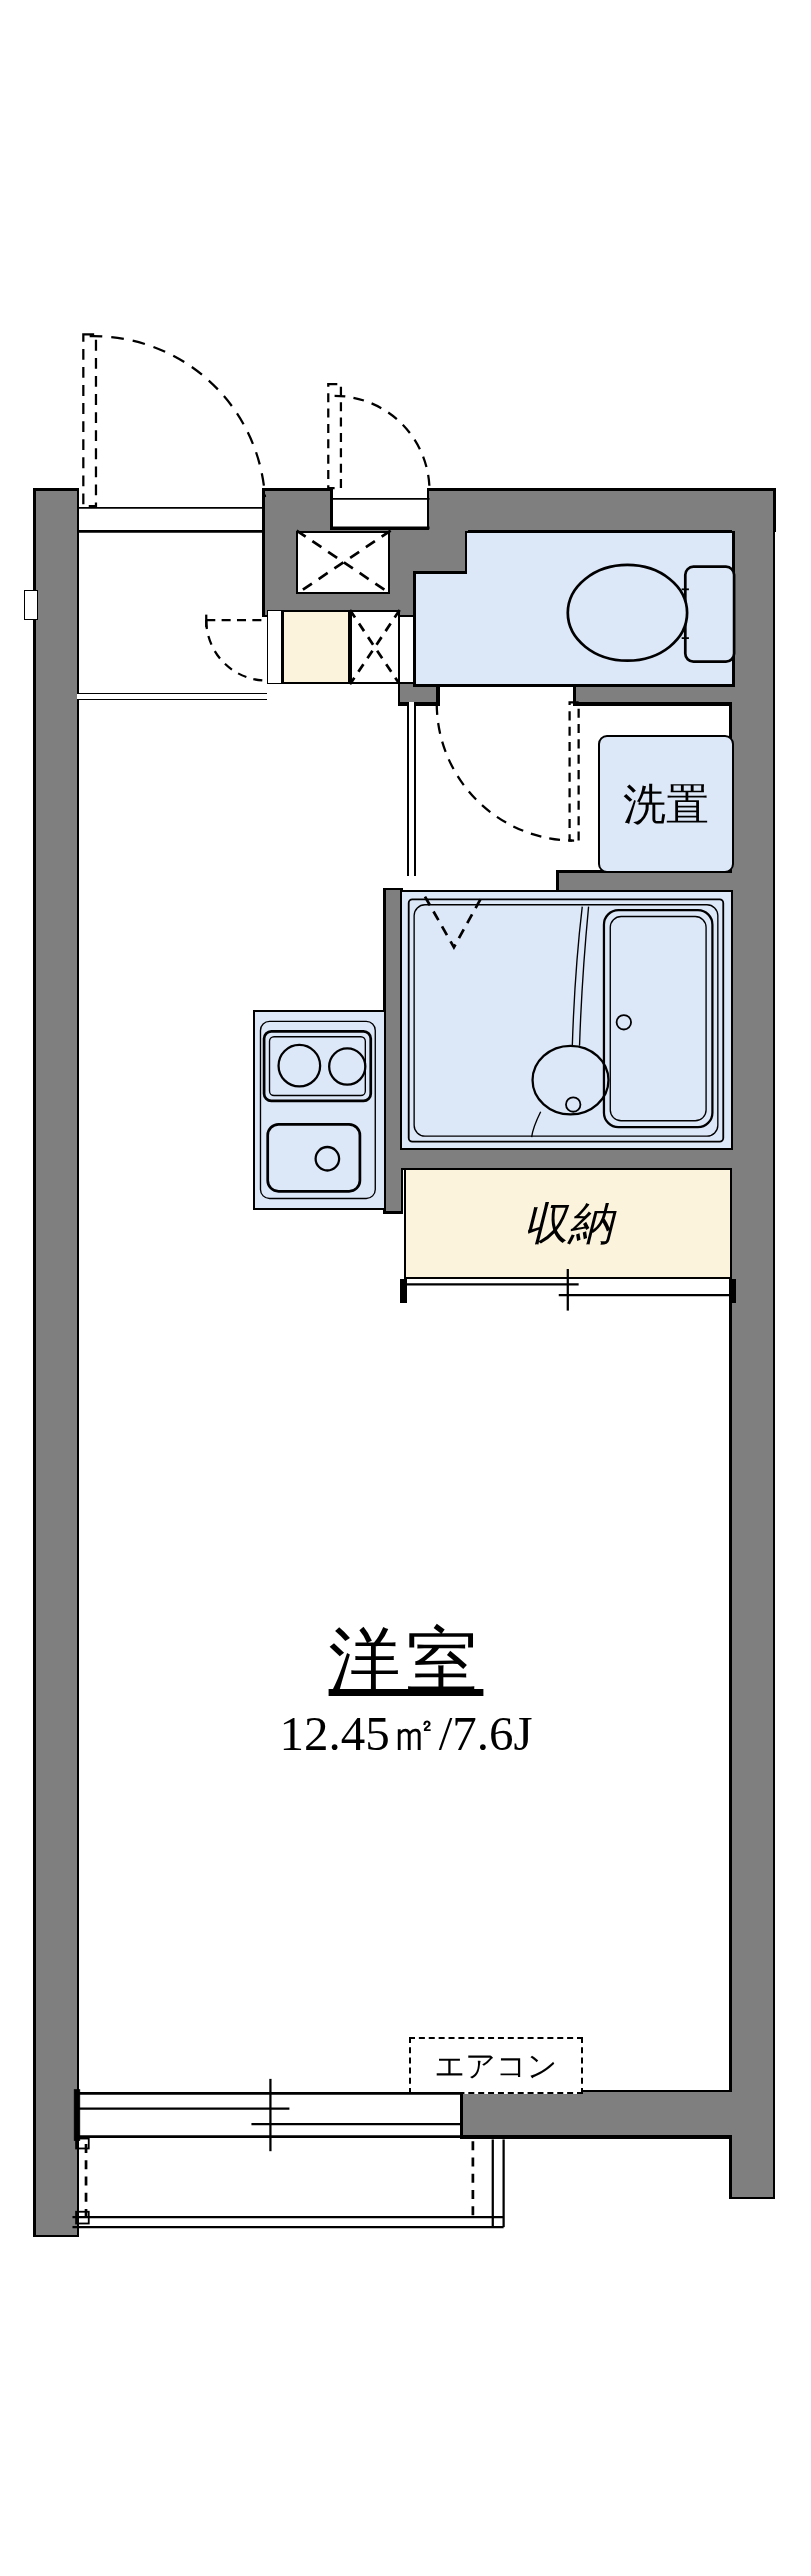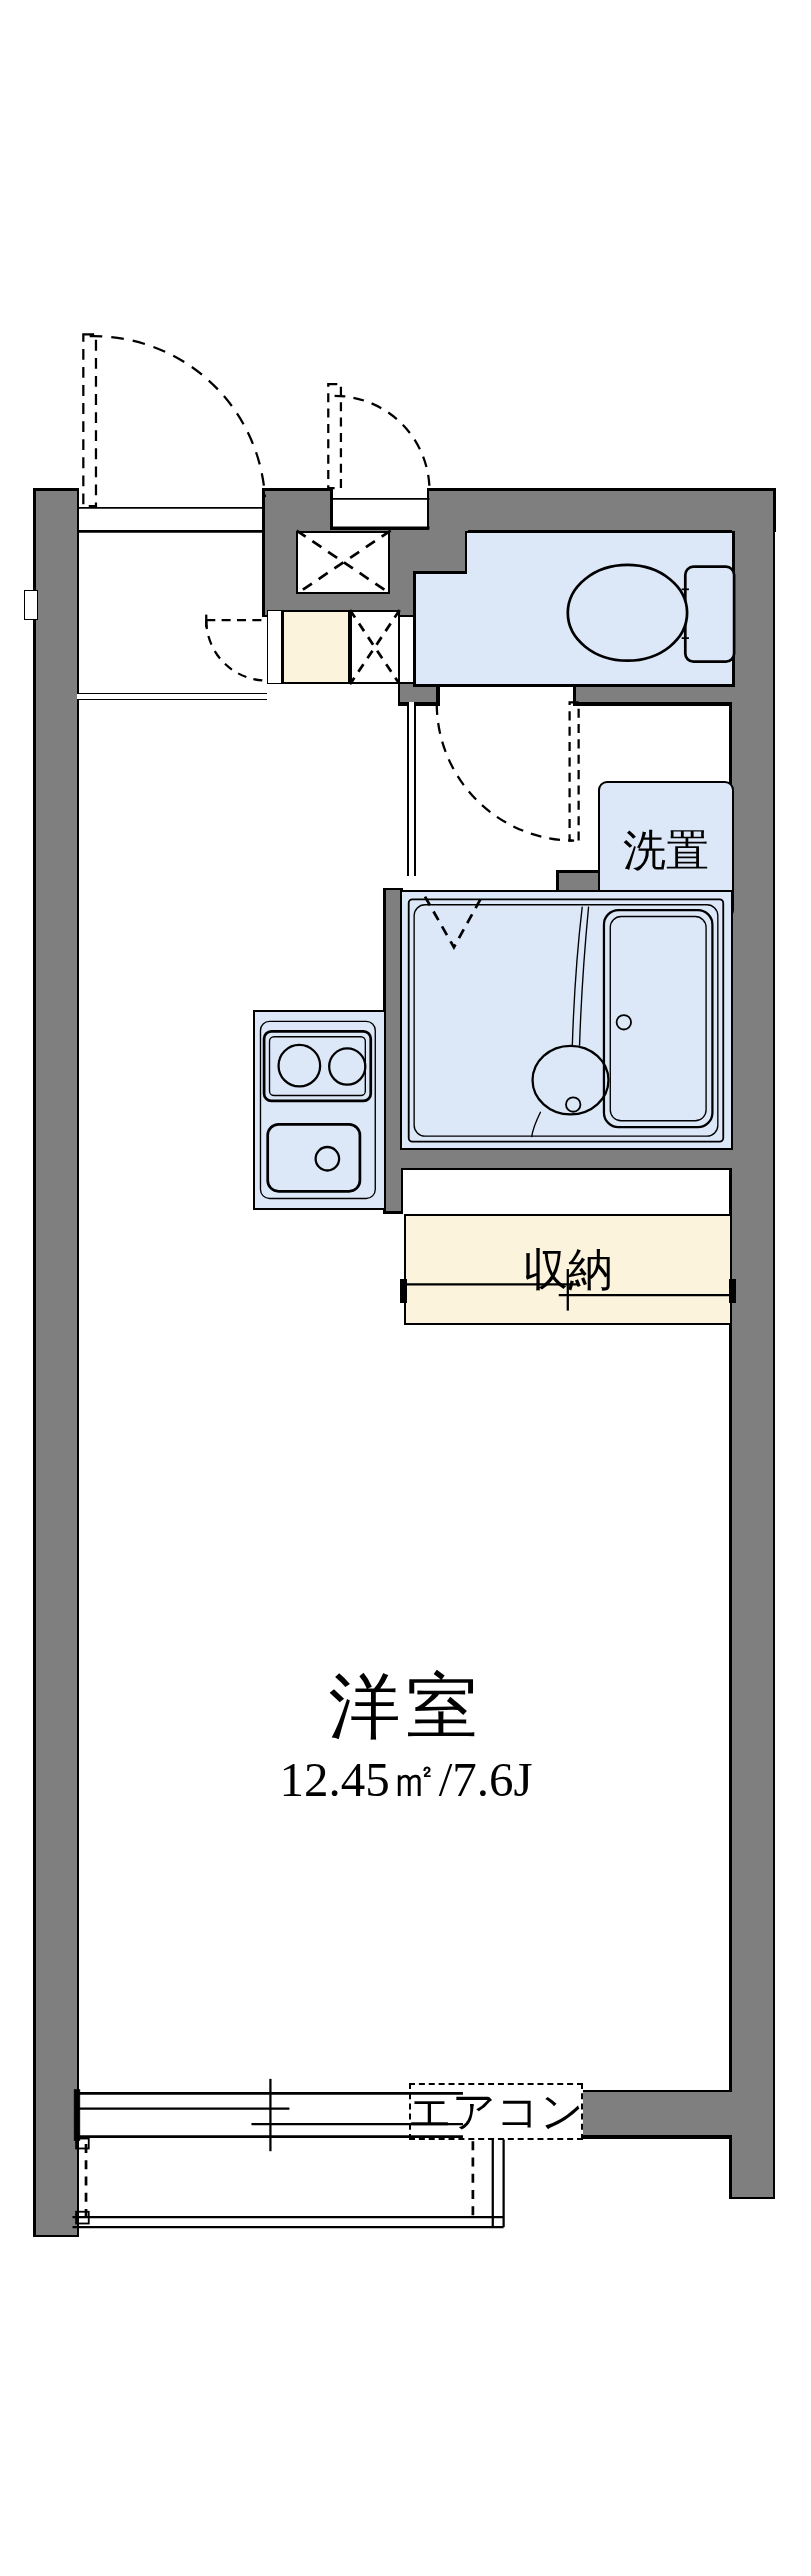--- a/index.html
+++ b/index.html
@@ -2,21 +2,21 @@
 <html style="font-size:14.5px"><head>
 <meta charset="utf-8">
 <style>
   html,body{margin:0;padding:0;background:#ffffff;}
   body{font-family:"Liberation Sans","DejaVu Sans",sans-serif;}
   #plan{position:relative;width:812px;height:2576px;background:#ffffff;overflow:hidden;}
   .abs{position:absolute;}
   .wallbk{position:absolute;background:#000000;}
   .wall{position:absolute;background:#7f7f7f;}
   .label{color:#000000;display:flex;align-items:center;justify-content:center;
-         text-align:center;line-height:1;white-space:nowrap;margin-top:46px;}
+         text-align:center;line-height:1;white-space:nowrap;}
 </style>
 </head>
 <body>
 
 <div id="plan">
 
   <div class="wallbk" style="left:33px;top:488px;width:46px;height:1749px;"></div>
   <div class="wallbk" style="left:262px;top:488px;width:71px;height:44px;"></div>
   <div class="wallbk" style="left:427px;top:488px;width:349px;height:44px;"></div>
   <div class="wallbk" style="left:729px;top:488px;width:46px;height:1711px;"></div>
@@ -57,27 +57,27 @@
   <div class="abs" style="left:407px;top:702px;width:9px;height:174px;background:#ffffff;border-left:2.3px solid #000;border-right:2.3px solid #000;box-sizing:border-box;"></div>
 
   <div class="abs label" style="left:598px;top:735px;width:136px;height:138px;background:#dce7f8;border:2.3px solid #000;border-radius:9px;box-sizing:border-box;font-size:43px;">
     <span>洗置</span>
   </div>
 
   <div class="abs" style="left:400px;top:890px;width:333px;height:260px;background:#dce7f8;border:2.7px solid #000;box-sizing:border-box;"></div>
 
   <div class="abs" style="left:253px;top:1010px;width:133px;height:200px;background:#dce7f8;border:2.7px solid #000;box-sizing:border-box;"></div>
 
-  <div class="abs label" style="left:404px;top:1168px;width:328px;height:111px;background:#fcf3dc;border:2.7px solid #000;box-sizing:border-box;font-size:45px;">
+  <div class="abs label" style="left:404px;top:1168px;width:328px;height:111px;background:#fcf3dc;border:2.7px solid #000;box-sizing:border-box;font-size:45px;font-style:italic;">
     <span>収納</span>
   </div>
   <div class="wallbk" style="left:400px;top:1279px;width:7.2px;height:23.5px;"></div>
   <div class="wallbk" style="left:729px;top:1279px;width:7.2px;height:23.5px;"></div>
 
-  <div class="abs label" style="left:409px;top:2037px;width:174px;height:57px;background:#ffffff;border:2.7px dashed #000;box-sizing:border-box;font-size:43px;">
+  <div class="abs label" style="left:409px;top:2037px;width:174px;height:57px;background:#ffffff;border:2.7px dashed #000;box-sizing:border-box;font-size:30px;">
     <span>エアコン</span>
   </div>
 
   <div class="abs" style="left:23.5px;top:590px;width:14.5px;height:30px;background:#ffffff;border:1.8px solid #000;box-sizing:border-box;"></div>
 
   <svg class="abs" style="left:0;top:0;" width="812" height="2576" viewBox="0 0 898 2850">
     <g stroke="#000" fill="none">
 
       <g>
         <rect x="92" y="370" width="14" height="190" stroke-width="2.5" stroke-dasharray="12 8"></rect>
@@ -171,21 +171,21 @@
         <line x1="545" y1="2367" x2="545" y2="2464" stroke-width="2.5"></line>
         <line x1="557" y1="2367" x2="557" y2="2464" stroke-width="2.5"></line>
         <line x1="95" y1="2372" x2="95" y2="2458" stroke-width="3" stroke-dasharray="10 8"></line>
         <line x1="523" y1="2369" x2="523" y2="2458" stroke-width="3" stroke-dasharray="10 8"></line>
         <rect x="84" y="2366" width="14" height="11" stroke-width="2"></rect>
         <rect x="84" y="2447" width="14" height="13" stroke-width="2"></rect>
       </g>
     </g>
   </svg>
 
-  <div class="abs label" style="left:225px;top:1622px;width:362px;height:76px;font-size:72px;letter-spacing:5.4px;">
+  <div class="abs label" style="left:225px;top:1622px;width:362px;height:76px;font-size:72px;letter-spacing:5.4px;text-decoration:underline;">
     <span>洋室</span>
   </div>
   <div class="abs label" style="left:225px;top:1706px;width:362px;height:54px;font-size:49px;font-family:Liberation Serif, serif;">
     <span>12.45㎡/7.6J</span>
   </div>
 
 </div>
 
 
 </body></html>

